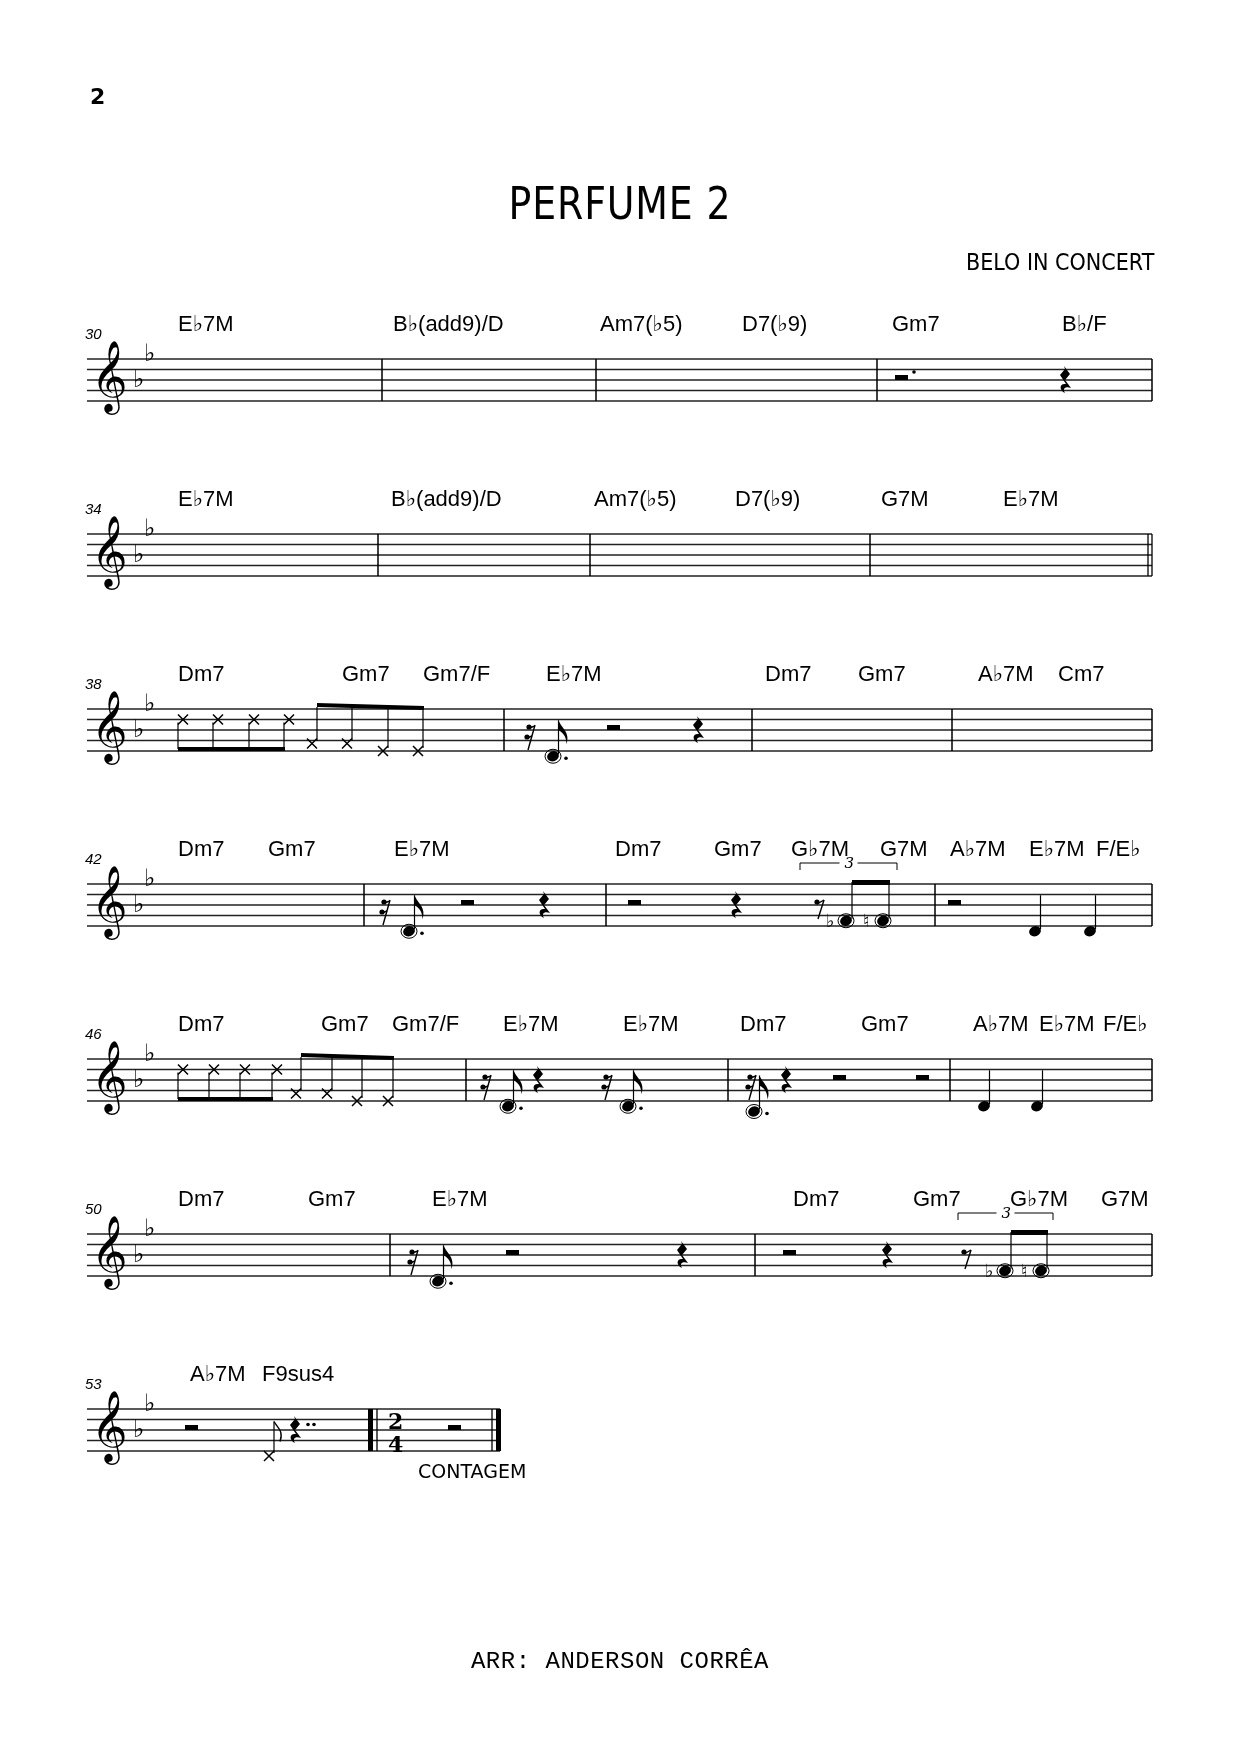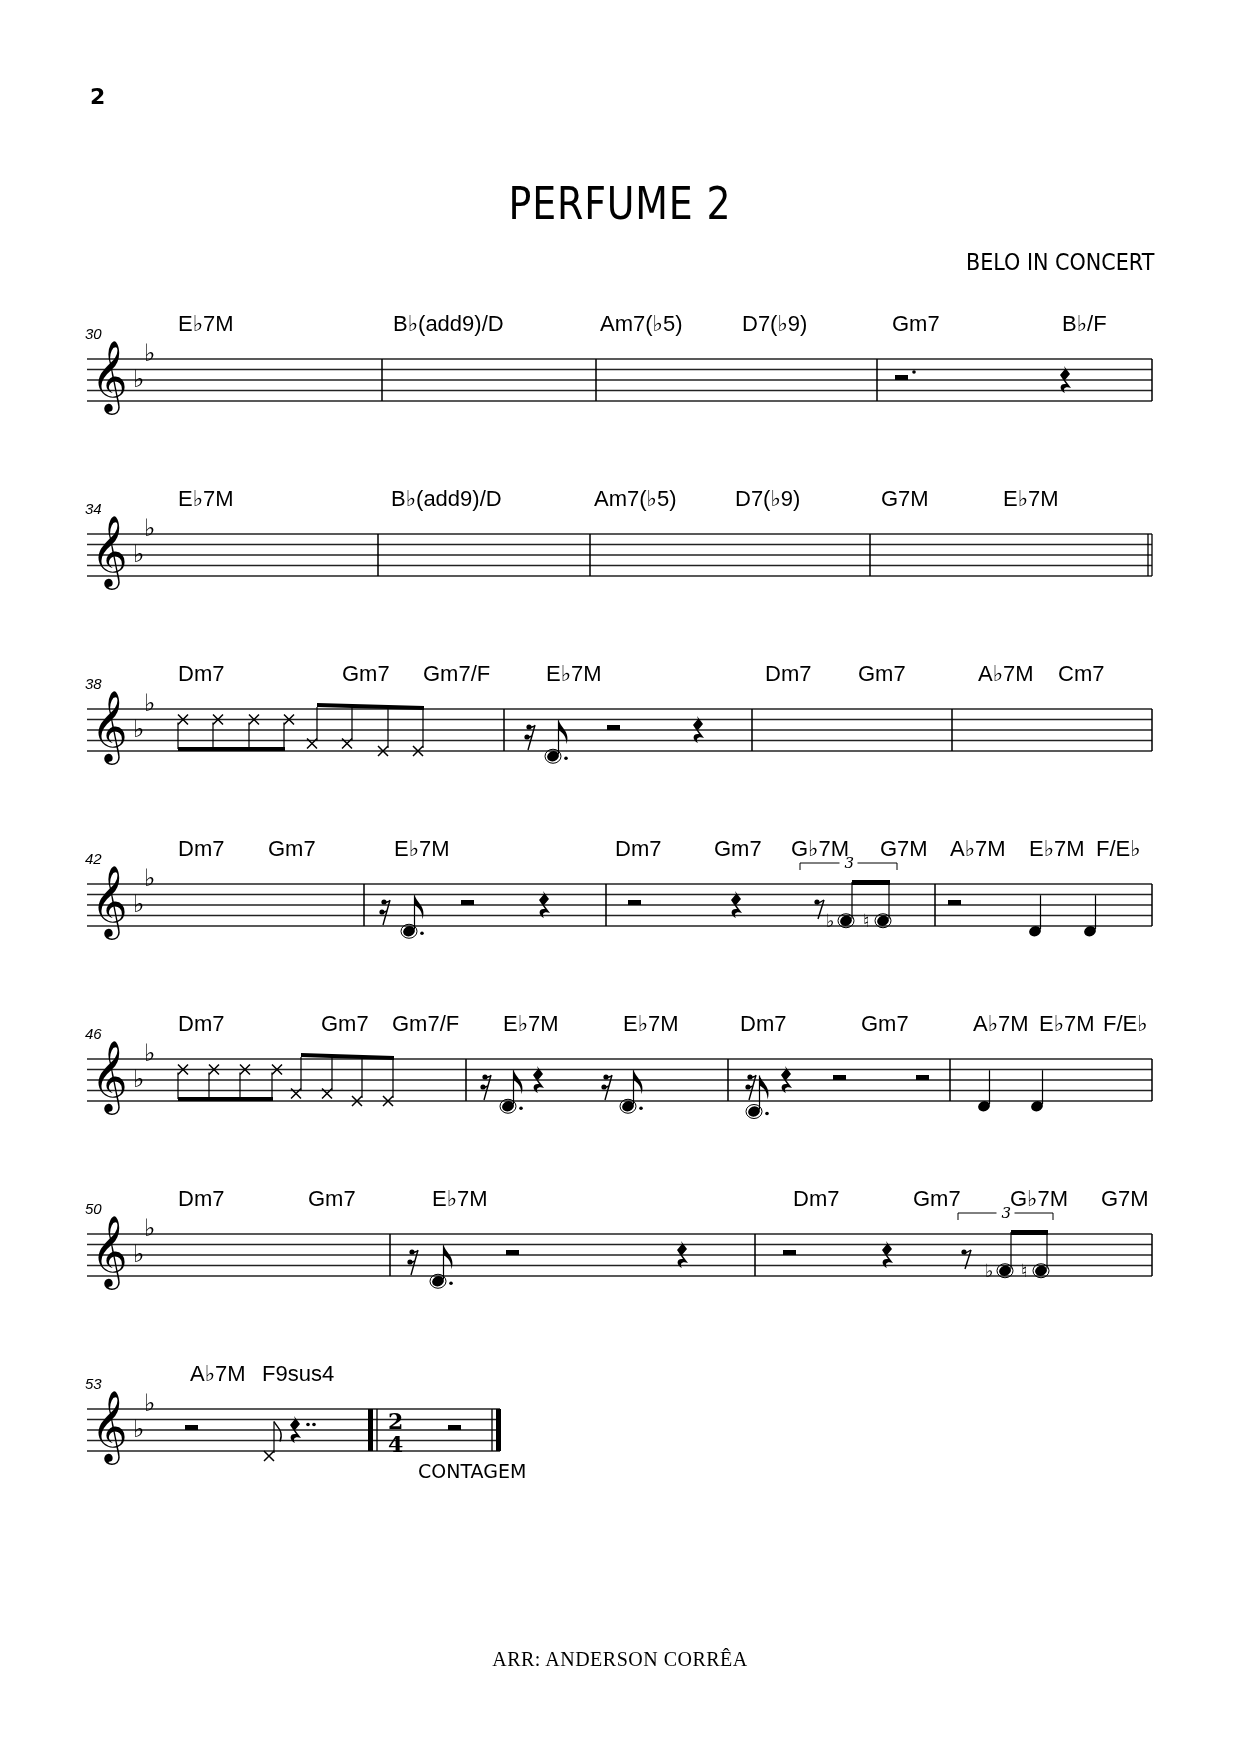--- a/index.html
+++ b/index.html
@@ -1,20 +1,20 @@
 <!DOCTYPE html>
 <html><head>
 <meta charset="utf-8">
 <style>
   html,body{margin:0;padding:0;background:#fff;}
   body{width:1240px;height:1755px;position:relative;overflow:hidden;font-family:"DejaVu Sans",sans-serif;color:#000;}
   .page-num{position:absolute;left:90px;top:84px;font-size:22px;font-weight:bold;font-family:"DejaVu Sans",sans-serif;}
   .title{position:absolute;left:0;width:1240px;top:178px;text-align:center;font-size:44px;font-family:"DejaVu Sans",sans-serif;letter-spacing:1px;transform:scaleX(0.86);}
   .subtitle{position:absolute;right:86px;top:249px;font-size:23px;font-family:"DejaVu Sans",sans-serif;transform:scaleX(0.9);transform-origin:right center;}
-  .footer{position:absolute;left:0;width:1240px;top:1648px;text-align:center;font-size:20px;font-family:Liberation Serif, serif;letter-spacing:0.5px;}
+  .footer{position:absolute;left:0;width:1240px;top:1648px;text-align:center;font-size:24px;font-family:Liberation Mono, monospace;letter-spacing:0.5px;}
   svg#score{position:absolute;left:0;top:0;}
   .chord{font-family:"Liberation Sans",sans-serif;font-size:22px;}
   .mnum{font-family:"Liberation Sans",sans-serif;font-size:15px;font-style:italic;}
   .contagem{font-family:"DejaVu Sans",sans-serif;font-size:19px;}
 </style>
 </head>
 <body>
 
 <div class="page-num">2</div>
 <div class="title">PERFUME 2</div>

